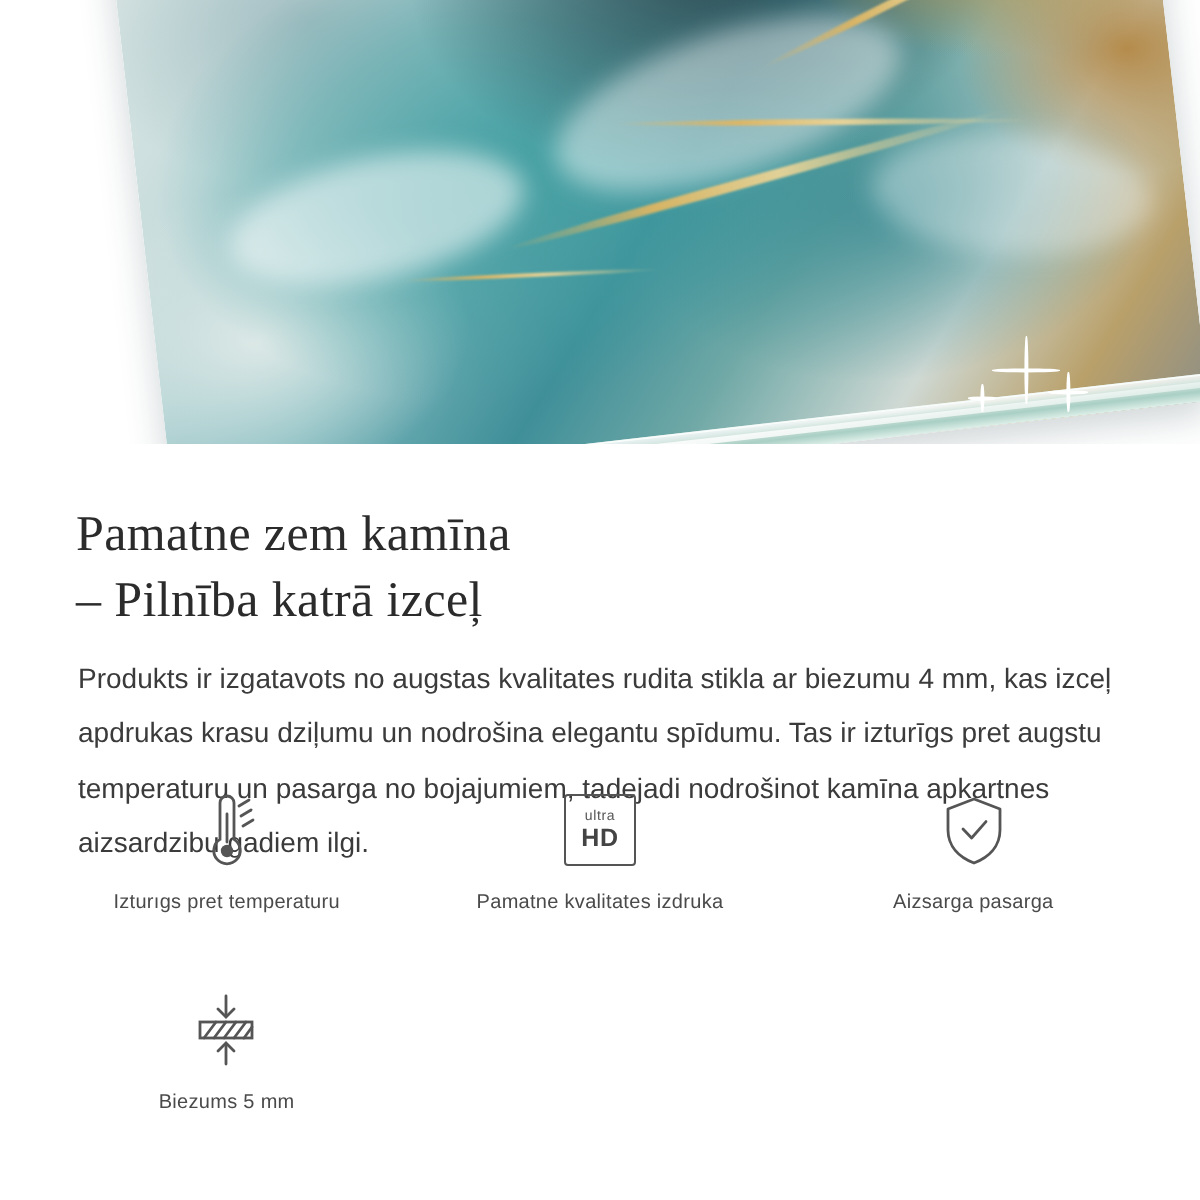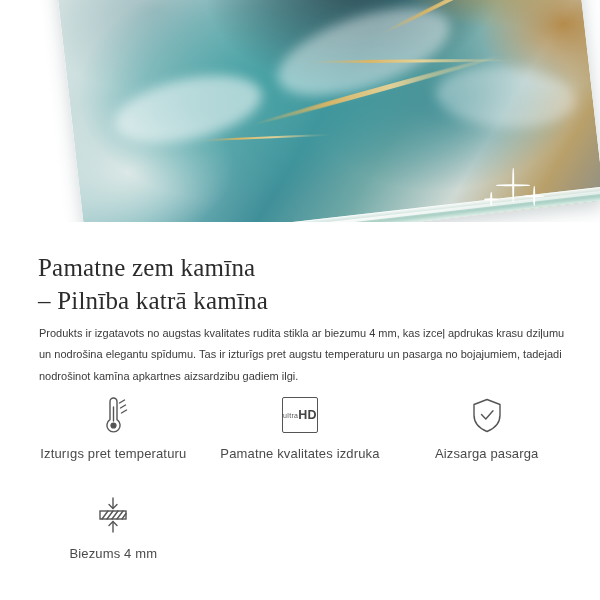--- a/index.html
+++ b/index.html
@@ -125,21 +125,21 @@
   }
   .headline .line {
     display: block;
   }
 
   .body-copy {
     position: absolute;
     left: 39px;
     top: 312px;
     width: 532px;
-    font-size: 11px;
+    font-size: 14px;
     line-height: 1.95;
     color: #3b3b3b;
   }
 
   
   .features {
     position: absolute;
     left: 20px;
     top: 392px;
     width: 560px;
@@ -155,32 +155,32 @@
     justify-content: flex-start;
   }
   .feature-icon {
     height: 46px;
     display: flex;
     align-items: center;
     justify-content: center;
   }
   .feature-label {
     margin-top: 8px;
-    font-size: 13px;
+    font-size: 10px;
     color: #4a4a4a;
     text-align: center;
     letter-spacing: 0.15px;
   }
   .hd-box {
     width: 34px;
     height: 34px;
     border: 1.4px solid #555;
     border-radius: 2px;
     display: flex;
-    flex-direction: row;
+    flex-direction: column;
     align-items: center;
     justify-content: center;
     line-height: 1;
   }
   .hd-box .ultra {
     font-size: 7px;
     color: #555;
     letter-spacing: 0.3px;
   }
   .hd-box .hd {
@@ -221,21 +221,21 @@
         <span class="bar v"></span>
     </div>
     <div class="sparkle sparkle-c">
       <span class="bar h"></span>
         <span class="bar v"></span>
     </div>
   </div>
 
   <h1 class="headline">
     <span class="line">Pamatne zem kamīna</span>
-    <span class="line">– Pilnība katrā kamīna</span>
+    <span class="line">– Pilnība katrā izceļ</span>
   </h1>
 
   <p class="body-copy">Produkts ir izgatavots no augstas kvalitates rudita stikla ar biezumu 4 mm, kas izceļ apdrukas krasu dziļumu un nodrošina elegantu spīdumu. Tas ir izturīgs pret augstu temperaturu un pasarga no bojajumiem, tadejadi nodrošinot kamīna apkartnes aizsardzibu gadiem ilgi.</p>
 
   <div class="features">
 
     <div class="feature">
       <div class="feature-icon">
         <svg width="40" height="42" viewBox="0 0 40 42" fill="none" stroke="#555" stroke-width="1.4" stroke-linecap="round">
           <path d="M17 7.5a3.5 3.5 0 0 1 7 0v18.2a6.6 6.6 0 1 1-7 0z"></path>
@@ -279,17 +279,17 @@
           <rect x="8" y="16" width="26" height="8" stroke="#555" fill="none"></rect>
           <line x1="10" y1="24" x2="16" y2="16"></line>
           <line x1="15" y1="24" x2="21" y2="16"></line>
           <line x1="20" y1="24" x2="26" y2="16"></line>
           <line x1="25" y1="24" x2="31" y2="16"></line>
           <line x1="30" y1="24" x2="34" y2="18.5"></line>
           <line x1="21" y1="37" x2="21" y2="27"></line>
           <polyline points="17,30.5 21,26.5 25,30.5"></polyline>
         </svg>
       </div>
-      <div class="feature-label">Biezums 4 mm</div>
+      <div class="feature-label">Biezums 5 mm</div>
     </div>
 
   </div>
 </div>
 
 </body></html>

